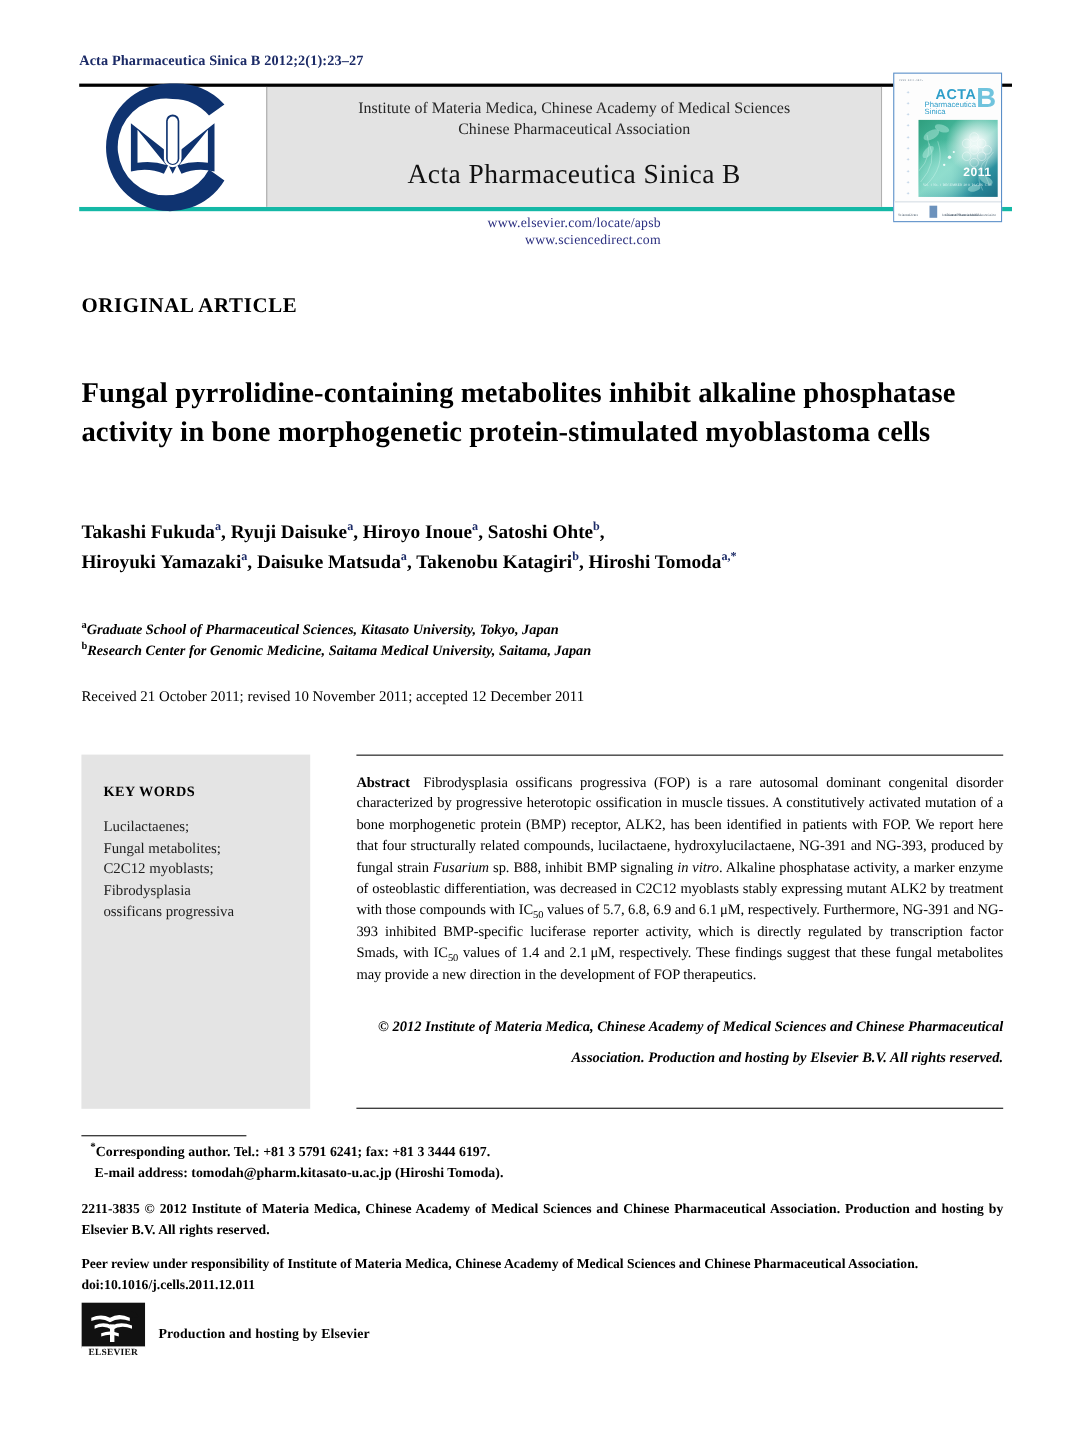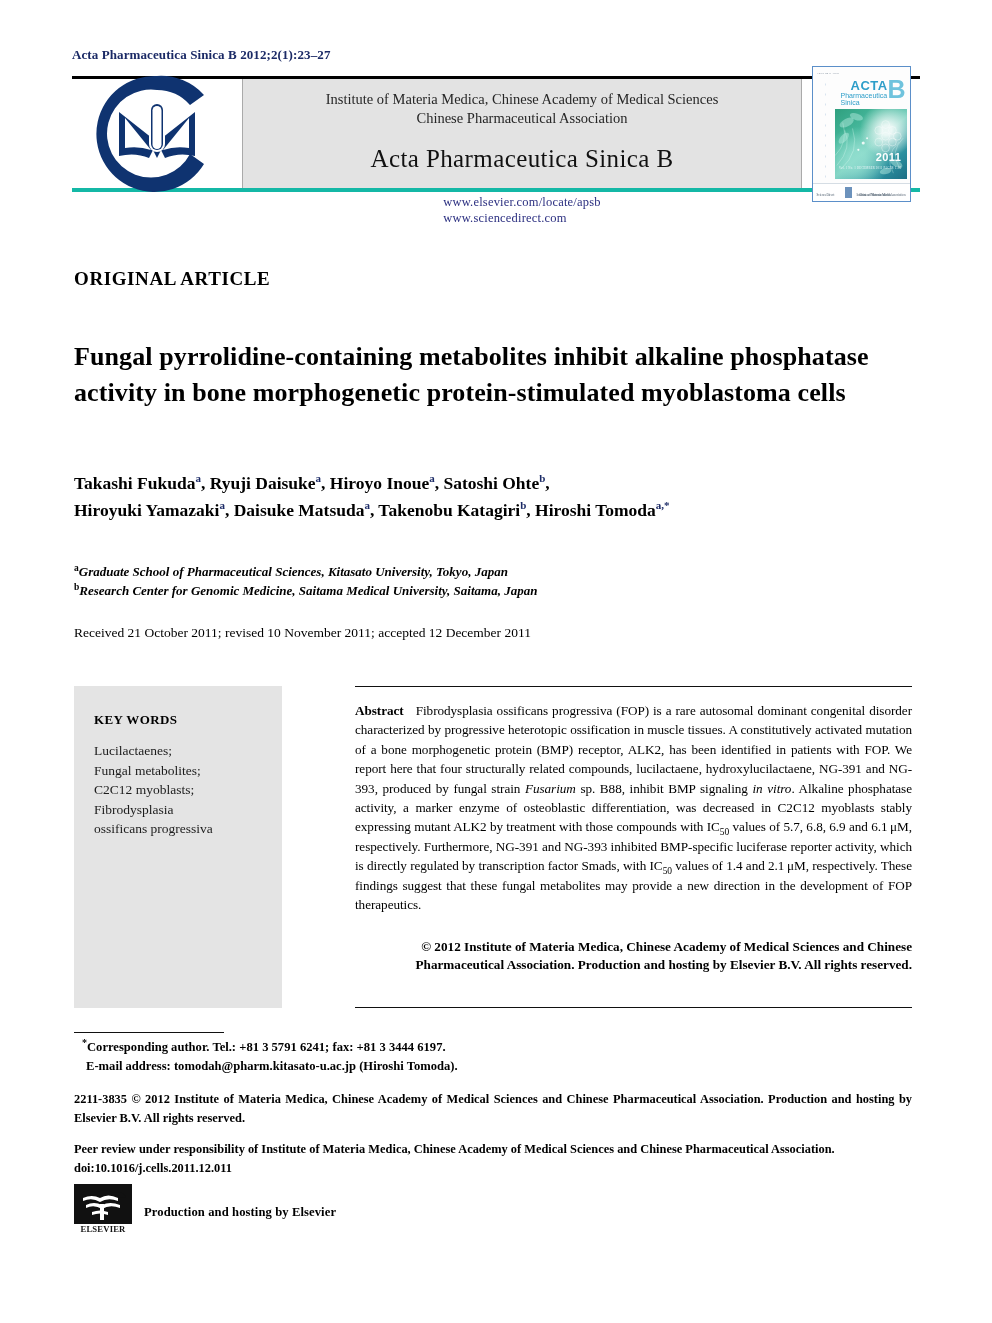--- a/index.html
+++ b/index.html
@@ -82,21 +82,21 @@
   }
   .mh-journal {
     font-size: 25px;
     color: #111;
     margin-top: 17px;
     letter-spacing: .4px;
     white-space: nowrap;
   }
   .mh-urls {
     margin-top: 22px;
-    text-align: left;
+    text-align: right;
   }
   .mh-url {
     display: block;
     font-size: 12.5px;
     line-height: 15.5px;
     color: #2b2f80;
     letter-spacing: .2px;
     white-space: nowrap;
   }
   .masthead-cover {
@@ -255,21 +255,20 @@
     font-size: 13.5px;
   }
 
   
   .abs-wrap {
     position: absolute;
     left: 74px;
     top: 686px;
     width: 838px;
     display: flex;
-    gap: 31px;
   }
   .keywords-box {
     width: 208px;
     flex: 0 0 208px;
     background: #e4e4e4;
     padding: 26px 0 0 20px;
     box-sizing: border-box;
     min-height: 322px;
   }
   .kw-head {
@@ -300,23 +299,24 @@
   }
   .abs-label {
     font-weight: bold;
     margin-right: 12px;
   }
   .abs-body i { font-style: italic; }
   .abs-body sub { font-size: 9.5px; vertical-align: sub; line-height: 0; }
   .abs-copy {
     margin-top: 24px;
     font-size: 13.2px;
-    line-height: 18px;
+    line-height: 28px;
     text-align: right;
     font-weight: bold;
+    font-style: italic;
   }
 
   
   .fn-rule {
     position: absolute;
     left: 74px;
     top: 1032px;
     width: 150px;
     border-top: 1px solid #111;
   }

